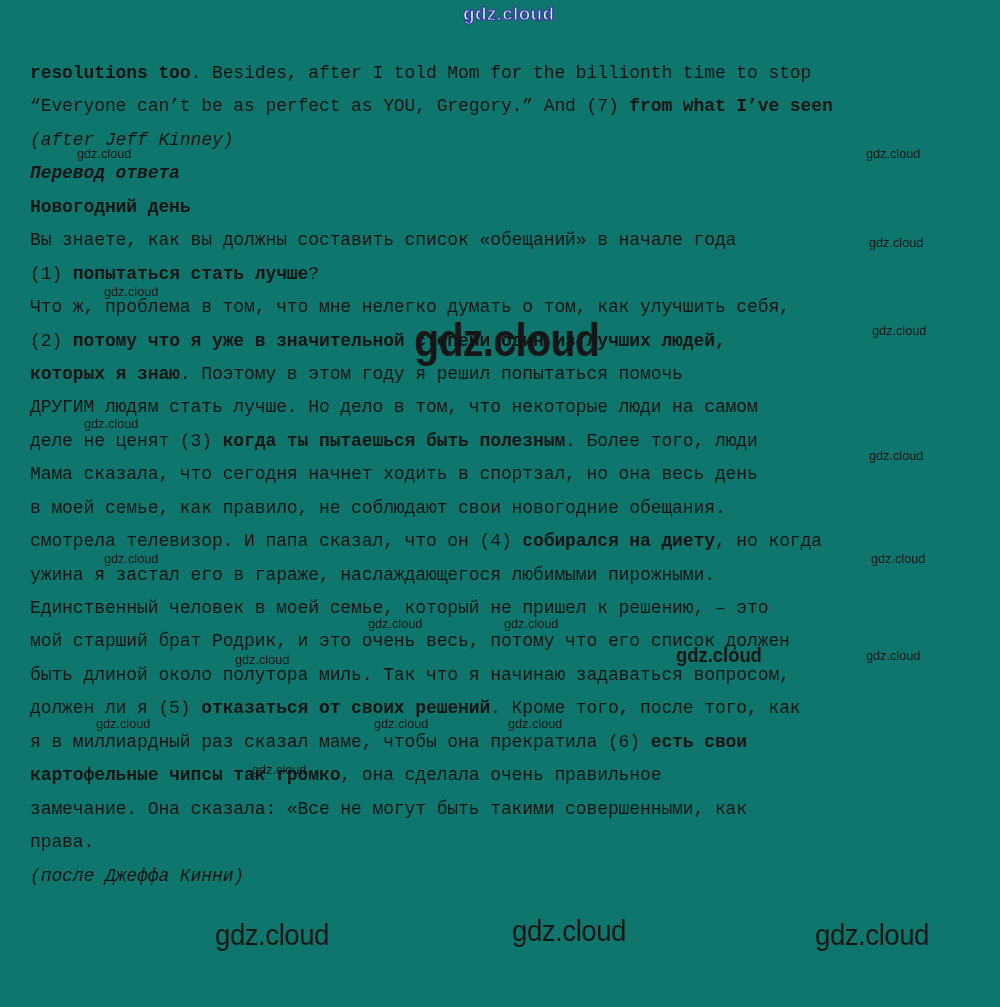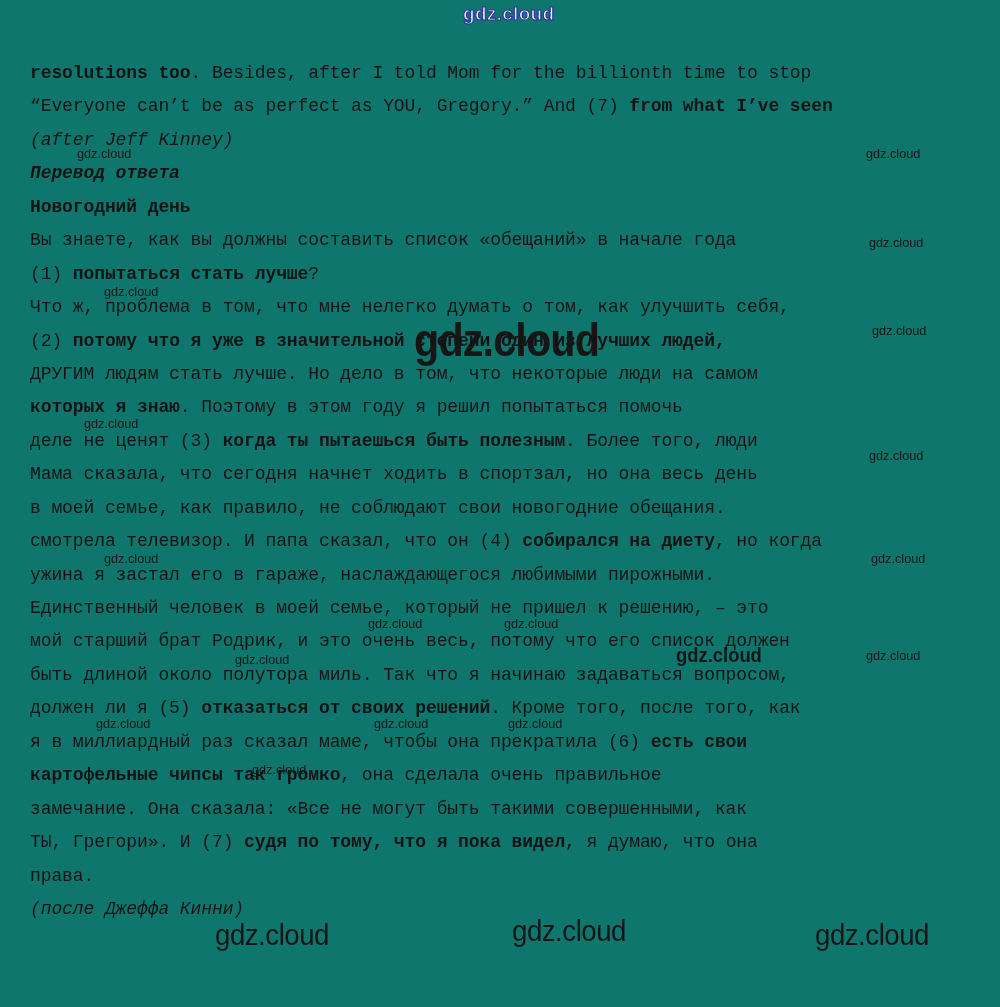--- a/index.html
+++ b/index.html
@@ -75,31 +75,30 @@
   <div class="text-flow">
       <div class="line"><span class="seg-b ">resolutions too</span><span class="">. Besides, after I told Mom for the billionth time to stop</span></div>
       <div class="line"><span class="">“Everyone can’t be as perfect as YOU, Gregory.” And (7) </span><span class="seg-b ">from what I’ve seen</span></div>
       <div class="line"><span class="seg-i">(after Jeff Kinney)</span></div>
       <div class="line"><span class="seg-b seg-i">Перевод ответа</span></div>
       <div class="line"><span class="seg-b ">Новогодний день</span></div>
       <div class="line"><span class="">Вы знаете, как вы должны составить список «обещаний» в начале года</span></div>
       <div class="line"><span class="">(1) </span><span class="seg-b ">попытаться стать лучше</span><span class="">?</span></div>
       <div class="line"><span class="">Что ж, проблема в том, что мне нелегко думать о том, как улучшить себя,</span></div>
       <div class="line"><span class="">(2) </span><span class="seg-b ">потому что я уже в значительной степени один из лучших людей,</span></div>
+      <div class="line"><span class="seg-b ">которых я знаю</span><span class="">. Поэтому в этом году я решил попытаться помочь</span></div>
       <div class="line"><span class="">ДРУГИМ людям стать лучше. Но дело в том, что некоторые люди на самом</span></div>
-      <div class="line"><span class="seg-b ">которых я знаю</span><span class="">. Поэтому в этом году я решил попытаться помочь</span></div>
       <div class="line"><span class="">деле не ценят (3) </span><span class="seg-b ">когда ты пытаешься быть полезным</span><span class="">. Более того, люди</span></div>
       <div class="line"><span class="">Мама сказала, что сегодня начнет ходить в спортзал, но она весь день</span></div>
       <div class="line"><span class="">в моей семье, как правило, не соблюдают свои новогодние обещания.</span></div>
       <div class="line"><span class="">смотрела телевизор. И папа сказал, что он (4) </span><span class="seg-b ">собирался на диету</span><span class="">, но когда</span></div>
       <div class="line"><span class="">ужина я застал его в гараже, наслаждающегося любимыми пирожными.</span></div>
       <div class="line"><span class="">Единственный человек в моей семье, который не пришел к решению, – это</span></div>
       <div class="line"><span class="">мой старший брат Родрик, и это очень весь, потому что его список должен</span></div>
       <div class="line"><span class="">быть длиной около полутора миль. Так что я начинаю задаваться вопросом,</span></div>
       <div class="line"><span class="">должен ли я (5) </span><span class="seg-b ">отказаться от своих решений</span><span class="">. Кроме того, после того, как</span></div>
       <div class="line"><span class="">я в миллиардный раз сказал маме, чтобы она прекратила (6) </span><span class="seg-b ">есть свои</span></div>
       <div class="line"><span class="seg-b ">картофельные чипсы так громко</span><span class="">, она сделала очень правильное</span></div>
       <div class="line"><span class="">замечание. Она сказала: «Все не могут быть такими совершенными, как</span></div>
-      <div class="line"><span class="">ТЫ, Грегори». И (7) </span><span class="seg-b ">судя по тому, что я пока видел</span><span class="">, я думаю, что она</span></div>
       <div class="line"><span class="">права.</span></div>
       <div class="line"><span class="seg-i">(после Джеффа Кинни)</span></div>
     </div>
 </div>
 
 </body></html>

